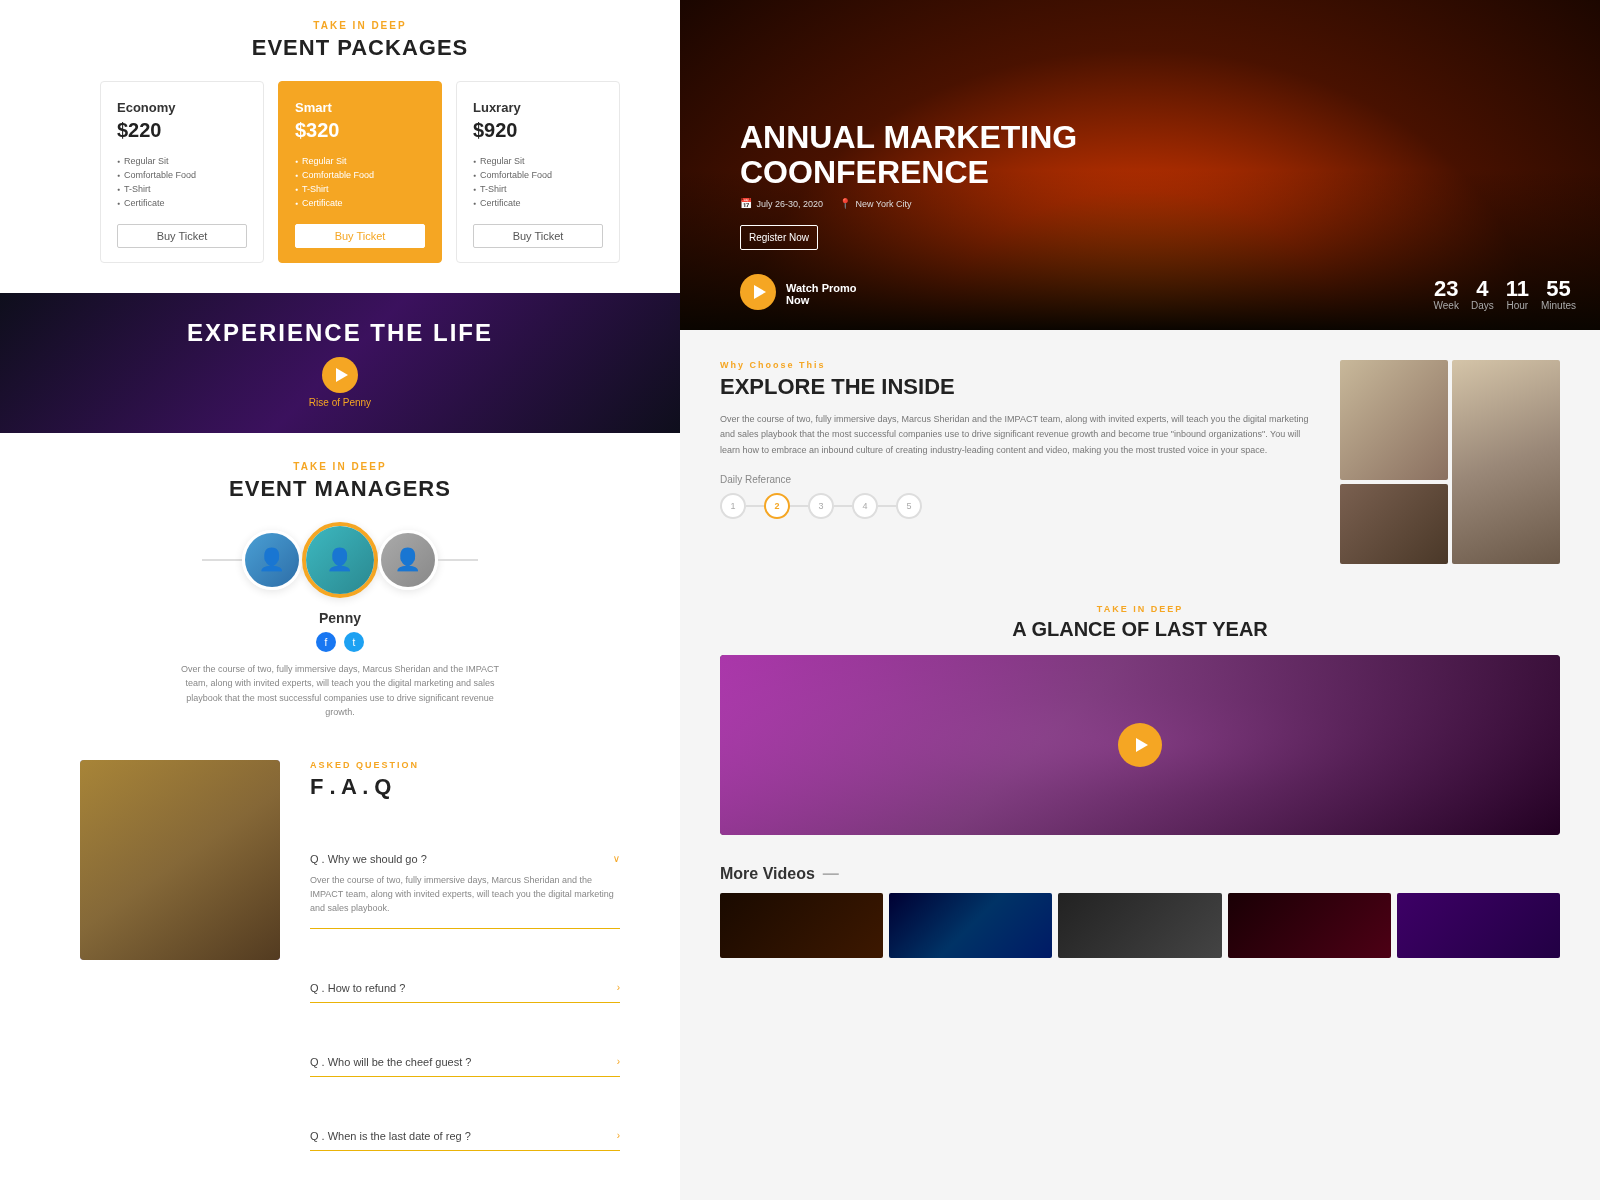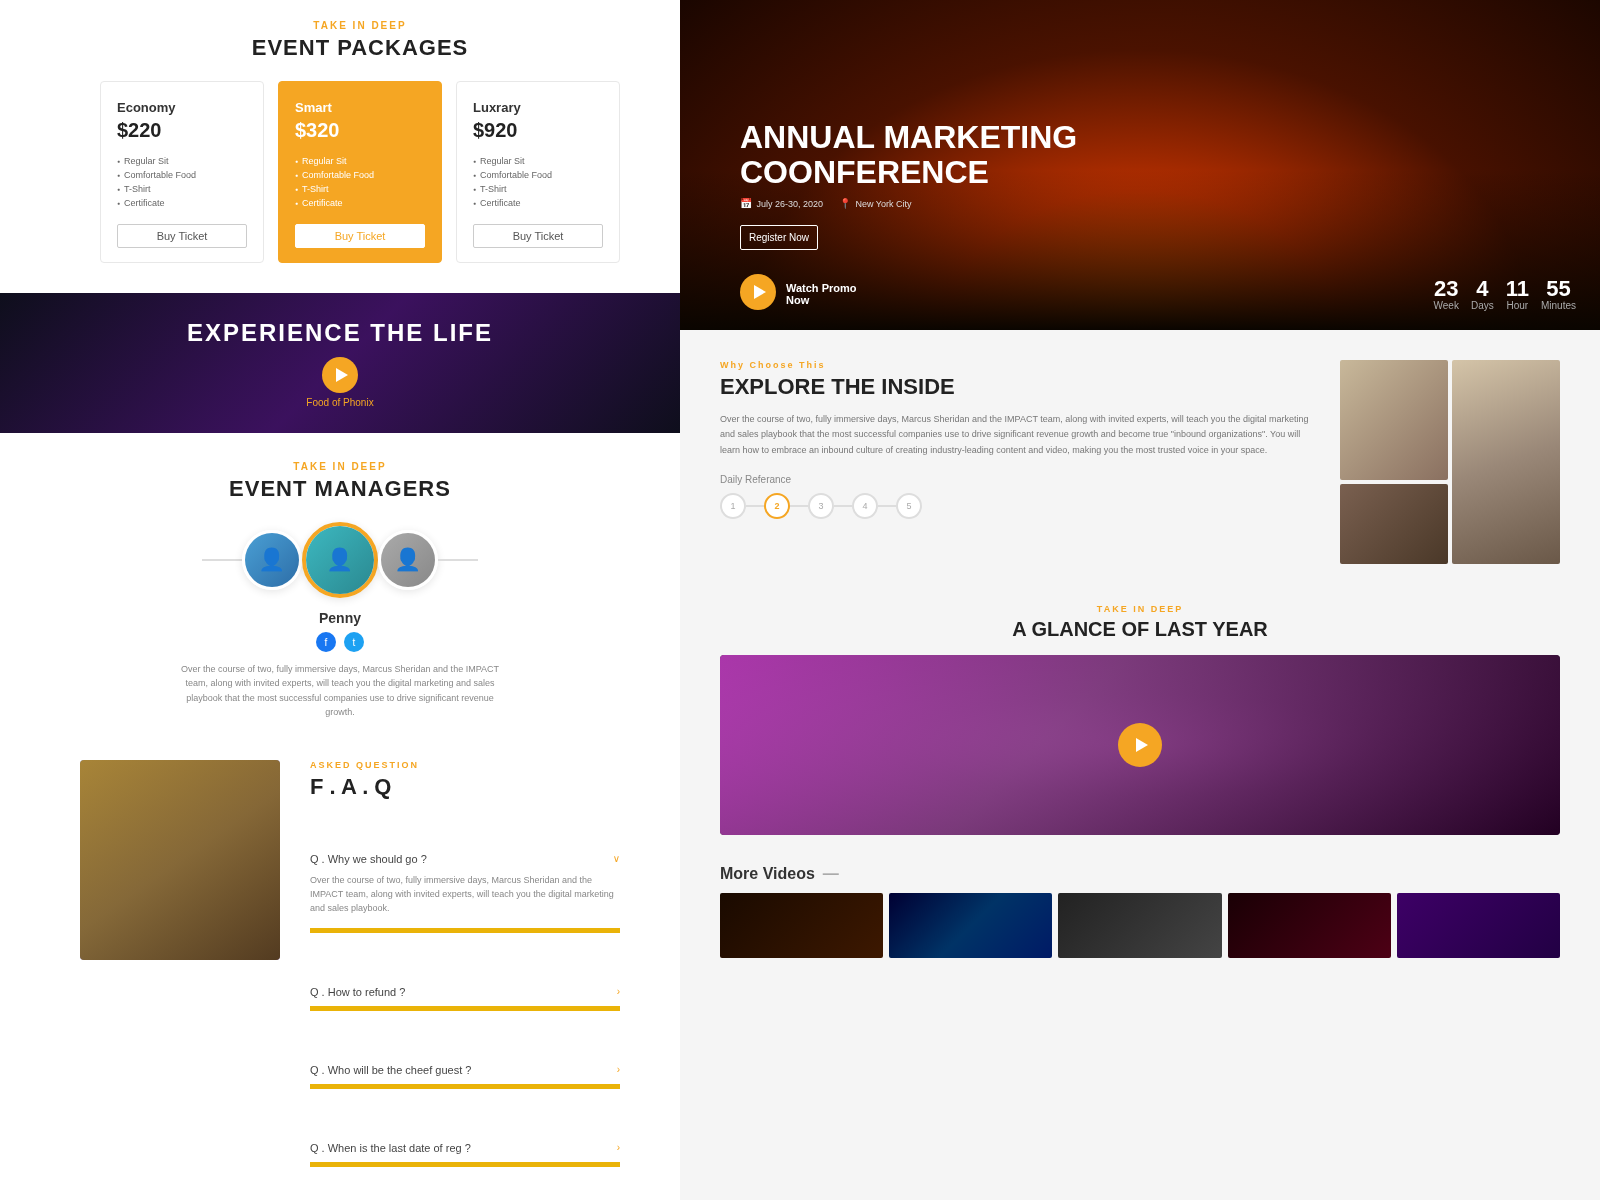--- a/index.html
+++ b/index.html
@@ -179,21 +179,21 @@
     }
     .faq-image-inner {
       width: 100%; height: 100%;
       background: linear-gradient(145deg, #b8860b, #8b6914, #4a3700);
       opacity: 0.8;
       display: flex; align-items: flex-end; justify-content: center;
     }
     .faq-content { flex: 1; }
     .faq-tag { color: #f5a623; font-size: 9px; font-weight: 700; letter-spacing: 2px; text-transform: uppercase; margin-bottom: 4px; }
     .faq-title { font-size: 22px; font-weight: 800; color: #222; margin-bottom: 14px; }
-    .faq-item { border-bottom: 5px solid #eab308; padding: 8px 0; margin-top: 45px; }
+    .faq-item { border-bottom: 1px solid #eab308; padding: 8px 0; margin-top: 45px; }
     .faq-question {
       display: flex; justify-content: space-between; align-items: center;
       font-size: 11px; color: #444; cursor: pointer;
     }
     .faq-chevron { font-size: 10px; color: #f5a623; }
     .faq-answer {
       font-size: 9px; color: #888; line-height: 1.6; margin-top: 8px;
       padding: 0 0 4px;
     }
 
@@ -375,21 +375,21 @@
 
     </div>
   </div>
 
   <div class="experience-section">
     <div class="experience-bg"></div>
     <div class="experience-title">EXPERIENCE THE LIFE</div>
     <div class="play-btn-orange">
       <div class="play-triangle"></div>
     </div>
-    <div class="experience-sub">Food of Phonix</div>
+    <div class="experience-sub">Rise of Penny</div>
   </div>
 
   <div class="managers-section">
     <div class="section-tag">TAKE IN DEEP</div>
     <div class="section-title">EVENT MANAGERS</div>
     <div class="managers-avatars">
       <div class="manager-line"></div>
       <div class="avatar-circle">
         <div class="avatar-placeholder blue">👤</div>
       </div>

